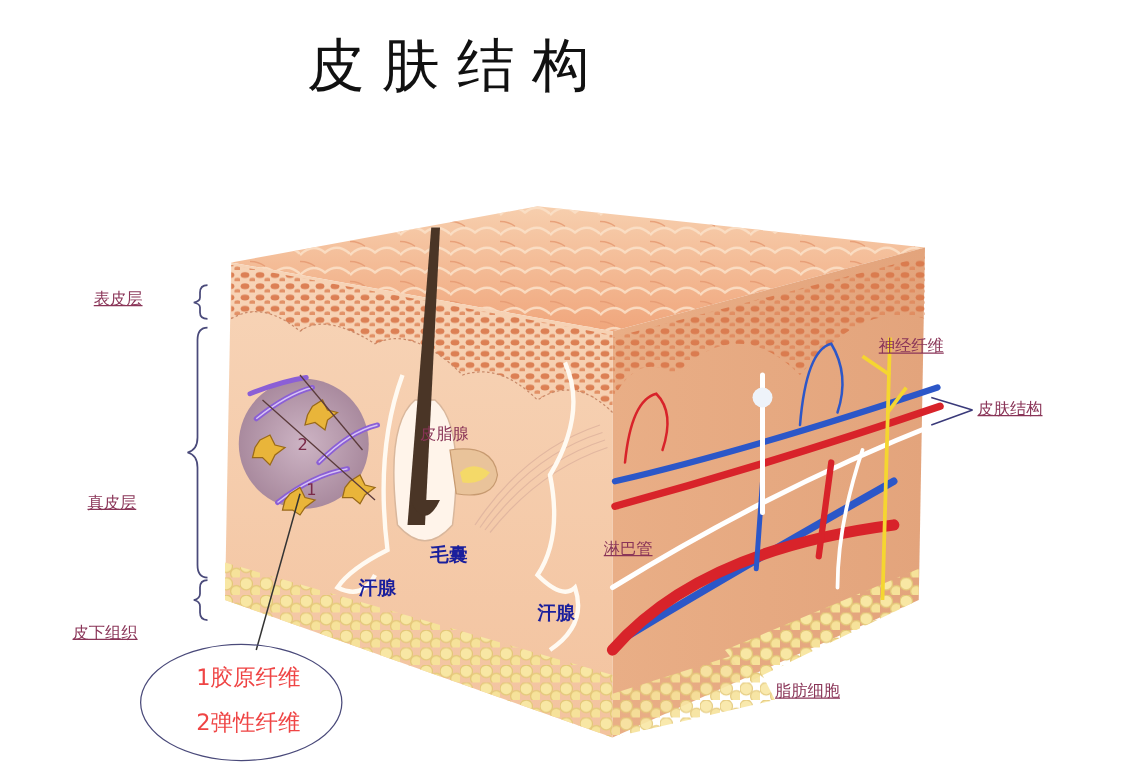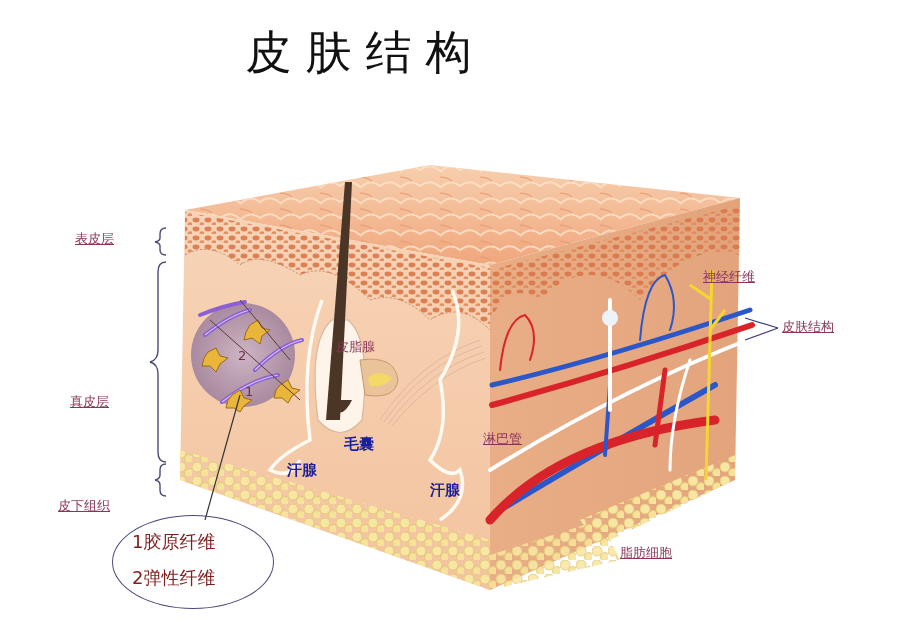--- a/index.html
+++ b/index.html
@@ -7,21 +7,21 @@
          font-family:"DejaVu Sans", sans-serif; }
   .title { position:absolute; left:0; width:731px; top:22px; text-align:center;
            font-family:"DejaVu Serif", serif; font-size:46px; letter-spacing:14px; color:#111; }
   svg.art { position:absolute; left:0; top:0; }
   .lbl { position:absolute; font-size:13px; color:#8a3558; text-decoration:underline;
          text-decoration-color:#8a3558; white-space:nowrap; }
   .lbl-plain { text-decoration:none; }
   .lbl-blue { position:absolute; font-size:15px; font-weight:bold; color:#1a1f9c; white-space:nowrap; }
   .legend { position:absolute; left:112px; top:515px; width:160px; height:92px;
             border:1.5px solid #4a4a7a; border-radius:50%; }
-  .legend-line { position:absolute; left:19px; font-size:18px; color:#7f1d1d; white-space:nowrap; }
+  .legend-line { position:absolute; left:44px; font-size:18px; color:#ef4444; white-space:nowrap; }
 </style>
 </head>
 <body>
 
 <div class="title">皮肤结构</div>
 
 <svg class="art" width="911" height="622" viewBox="0 0 911 622">
   <defs>
     <linearGradient id="topG" x1="0" y1="0" x2="0" y2="1">
       <stop offset="0" stop-color="#f7cfae"></stop>

